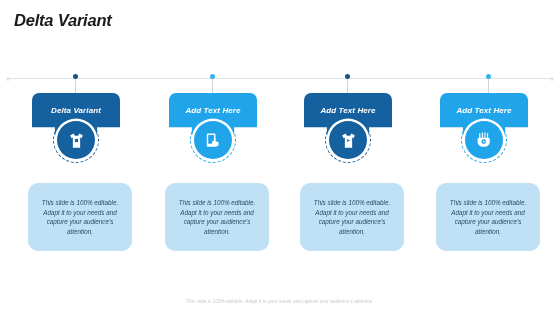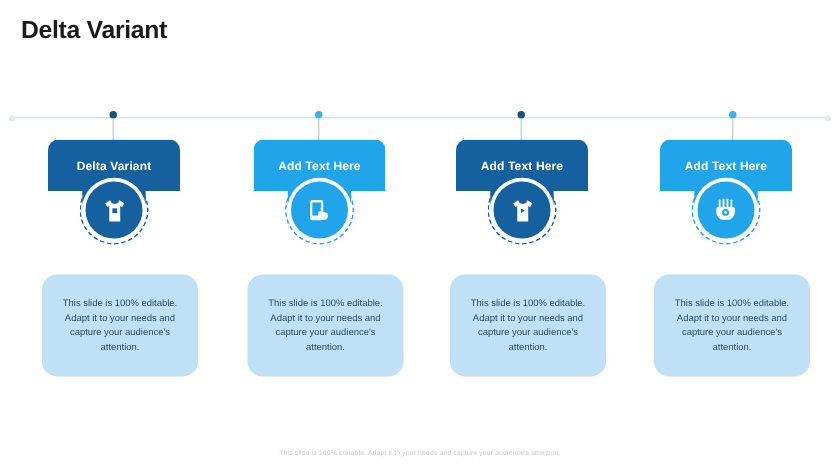--- a/index.html
+++ b/index.html
@@ -14,20 +14,21 @@
     overflow: hidden;
     position: relative;
   }
 
   #slide {
     position: absolute;
     left: 0; top: 0;
     width: 560px;
     height: 315px;
     background: #ffffff;
+    font-style: italic;
   }
 
   
   #slide-title {
     position: absolute;
     left: 14px;
     top: 11px;
     font-size: 16.5px;
     font-weight: bold;
     color: #1b1b1b;

